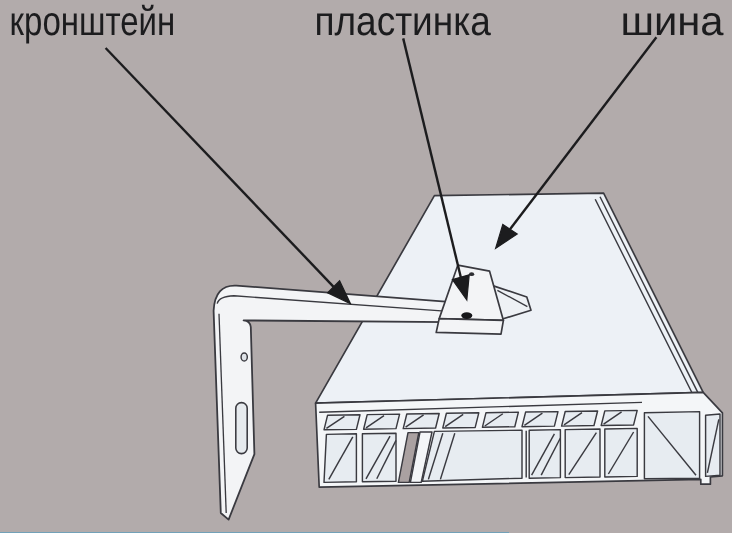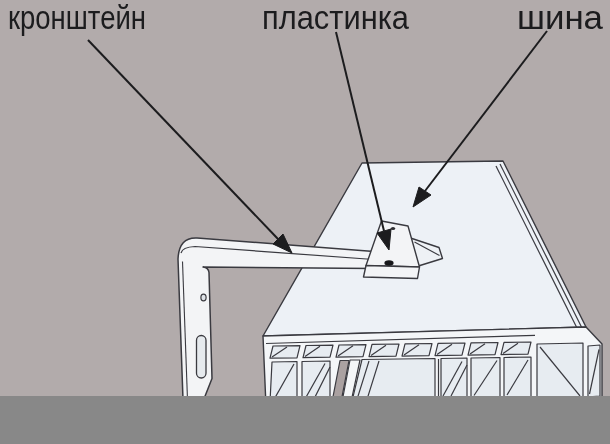--- a/index.html
+++ b/index.html
@@ -1,17 +1,17 @@
 <!DOCTYPE html>
 <html><head>
 <meta charset="utf-8">
 <style>
   html,body{margin:0;padding:0;background:#888;}
   .stage{
-    width:610px;height:396px;position:relative;overflow:hidden;
+    width:610px;height:444px;position:relative;overflow:hidden;
     background:#0ea5e9;
     font-family:"Liberation Sans", sans-serif;
   }
   svg text{
     font-family:"Liberation Sans", sans-serif;
     font-size:34px;
     fill:#1c1c1e;
   }
 </style>
 </head>

